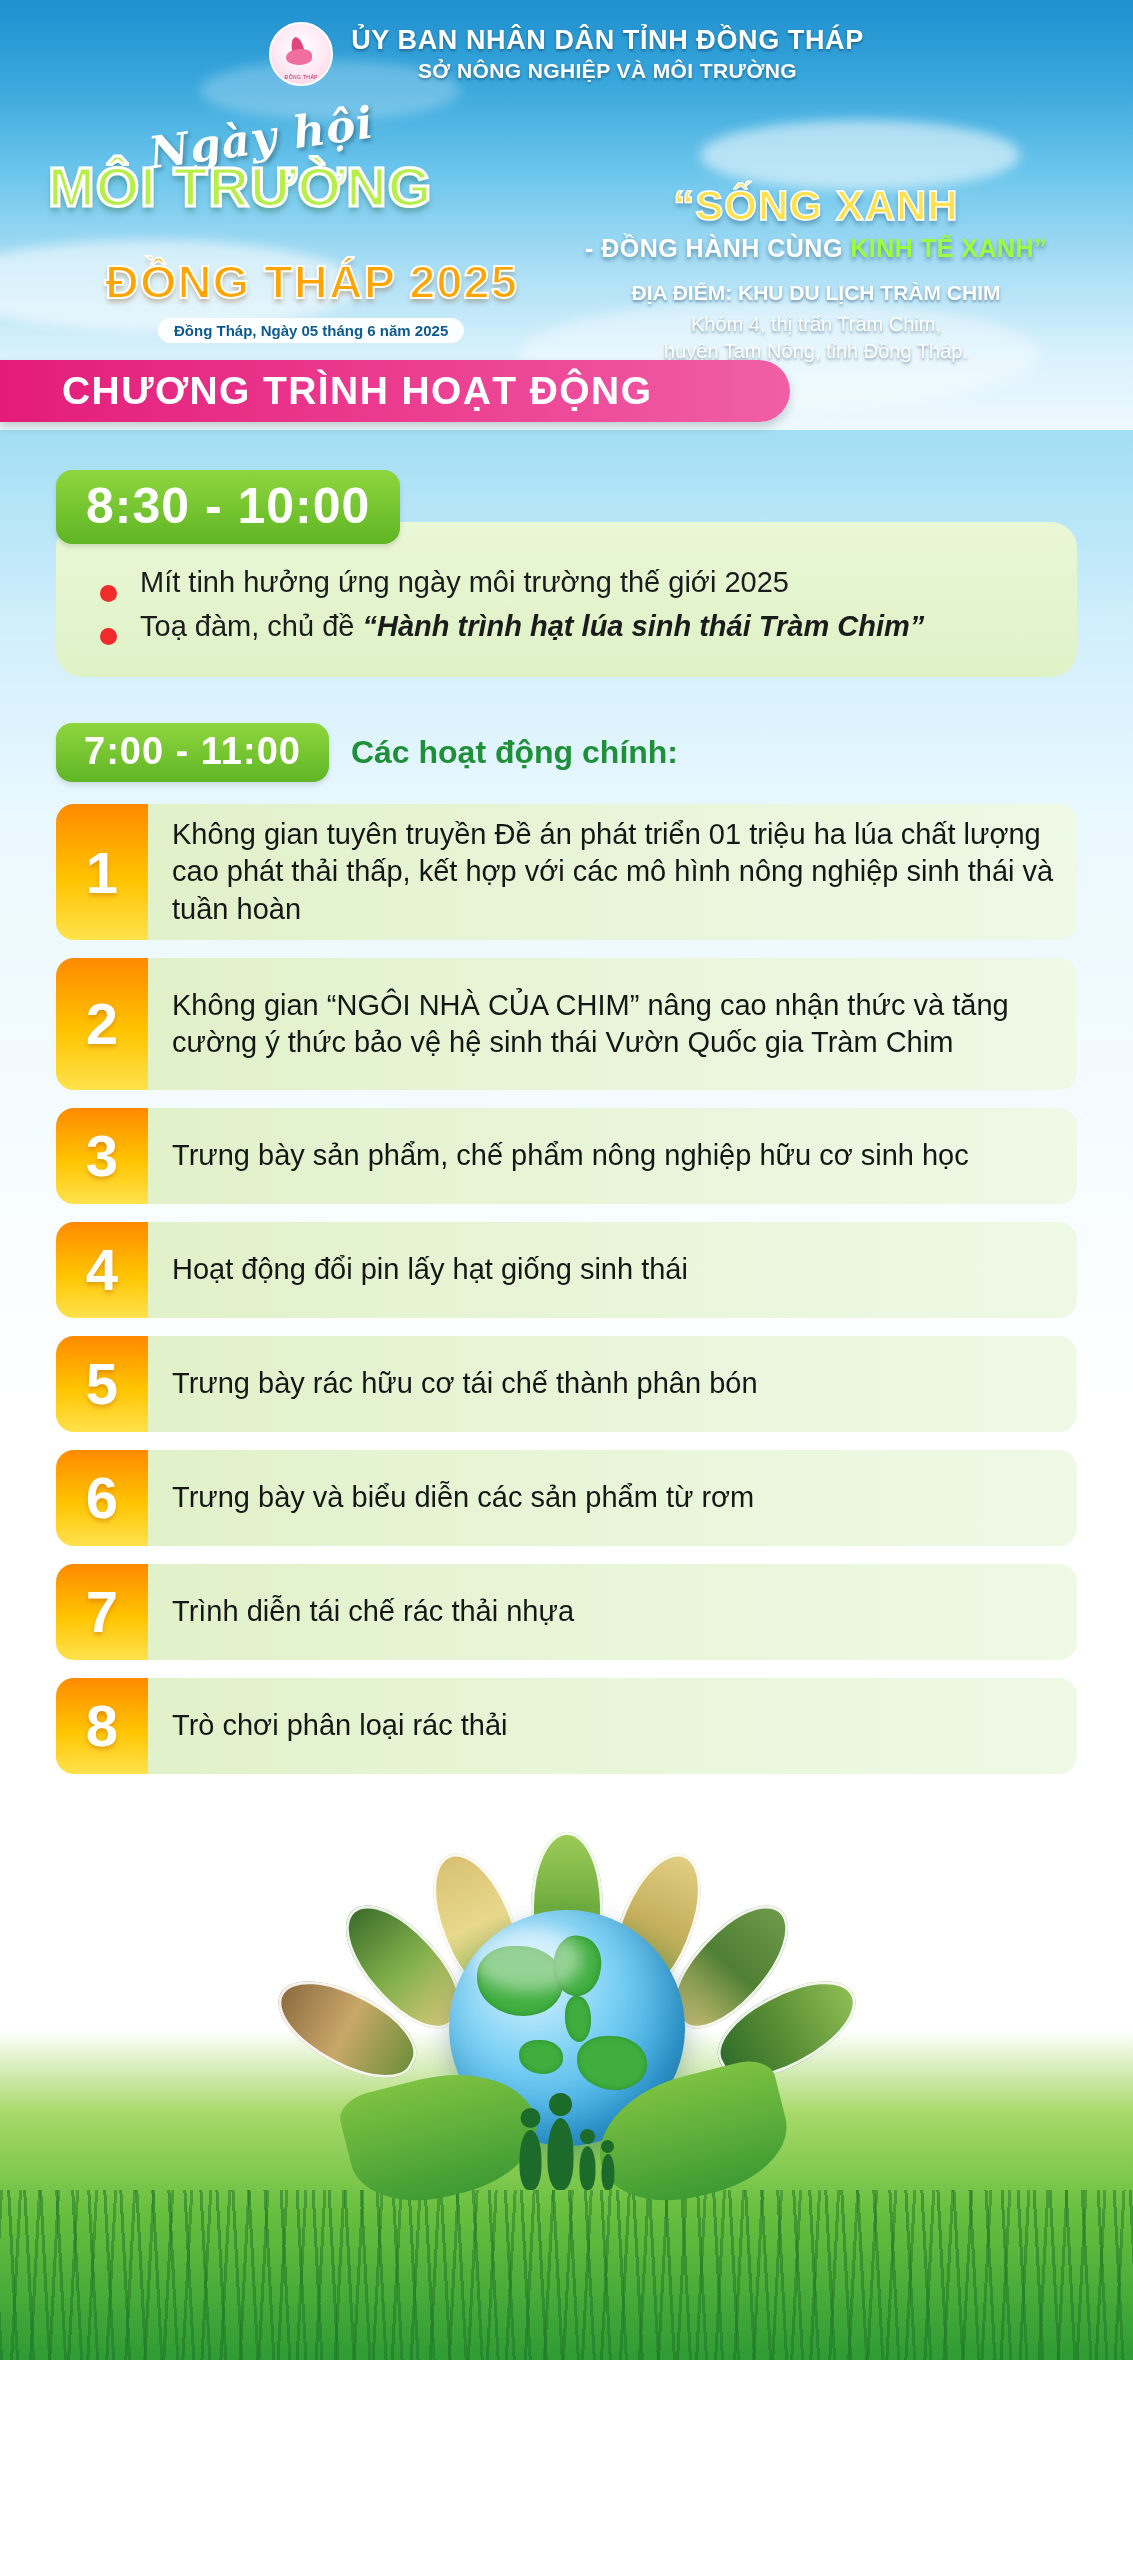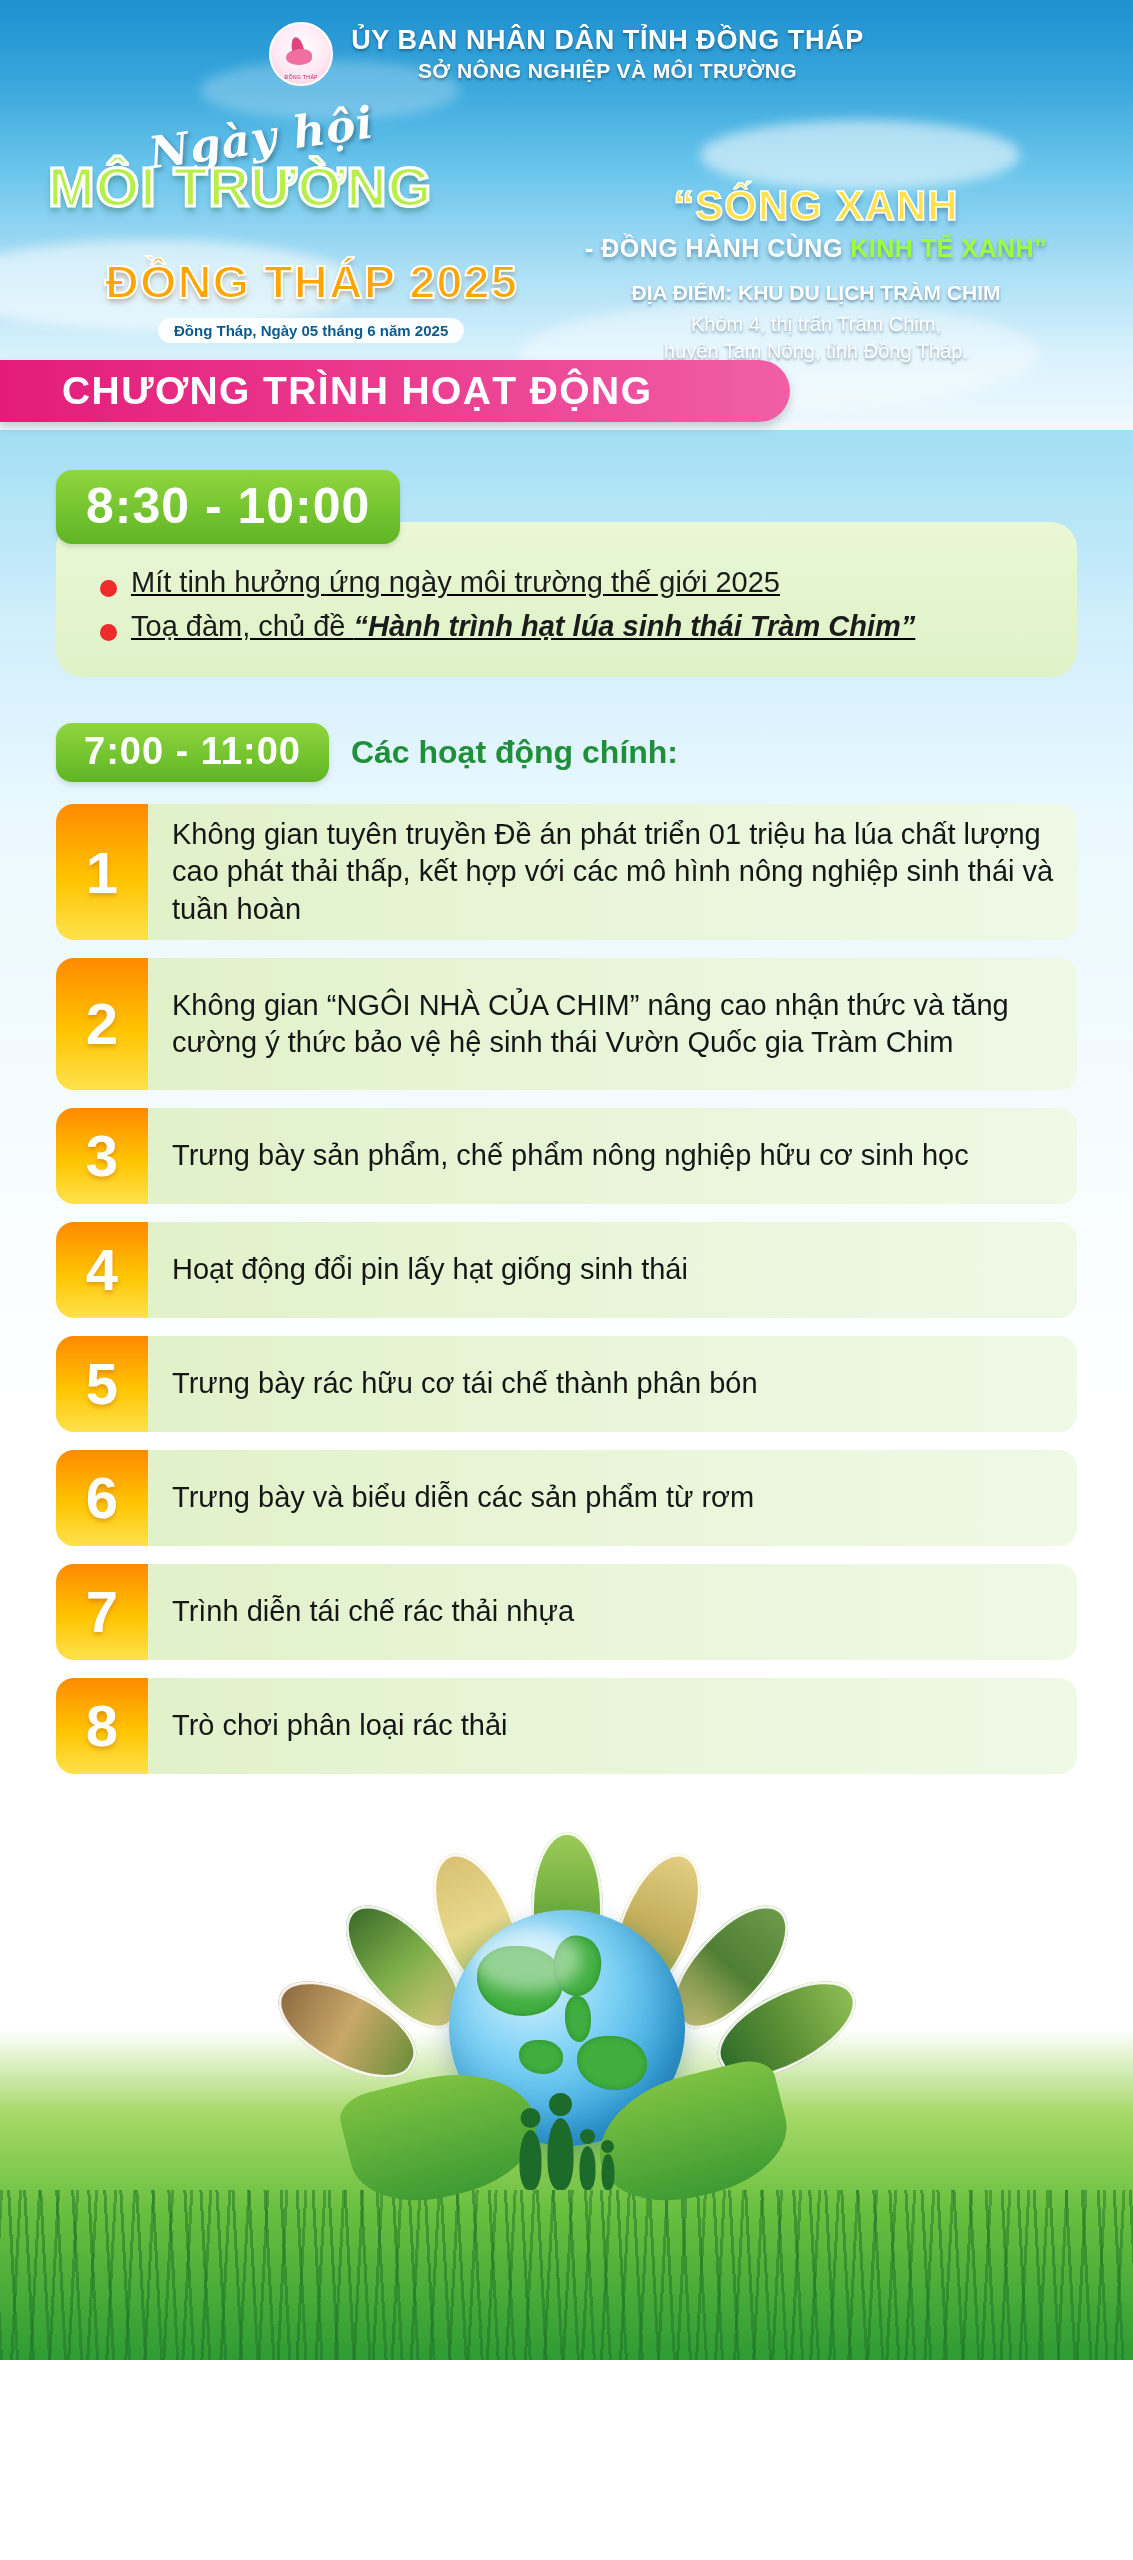--- a/index.html
+++ b/index.html
@@ -143,21 +143,21 @@
     background: linear-gradient(180deg,#8fd63f 0%, #5fb524 100%);
     color: #ffffff; font-size: 50px; font-weight: bold; letter-spacing: 1px;
     padding: 7px 30px 9px; border-radius: 16px;
     box-shadow: 0 3px 5px rgba(0,0,0,.12);
   }
   .panel-a {
     margin-top: -22px; padding: 42px 30px 26px 44px;
     background: linear-gradient(180deg,#e9f7d6 0%, #dff2c7 100%);
     border-radius: 26px;
   }
-  .bullet-row { display: flex; gap: 14px; align-items: center; margin-bottom: 6px; text-decoration: underline; }
+  .bullet-row { display: flex; gap: 23px; align-items: flex-end; margin-bottom: 6px; }
   .dot {
     width: 17px; height: 17px; border-radius: 50%;
     background: #ef2b2b; flex: none; margin-top: 12px;
   }
   .bullet-text { font-size: 29px; color: #1b1b1b; line-height: 1.3; }
   .bullet-text .ital { font-style: italic; font-weight: bold; }
 
   .block-b { position: relative; margin-top: 46px; display: flex; align-items: center; gap: 22px; }
   .time-pill-2 {
     background: linear-gradient(180deg,#8fd63f 0%, #5fb524 100%);

